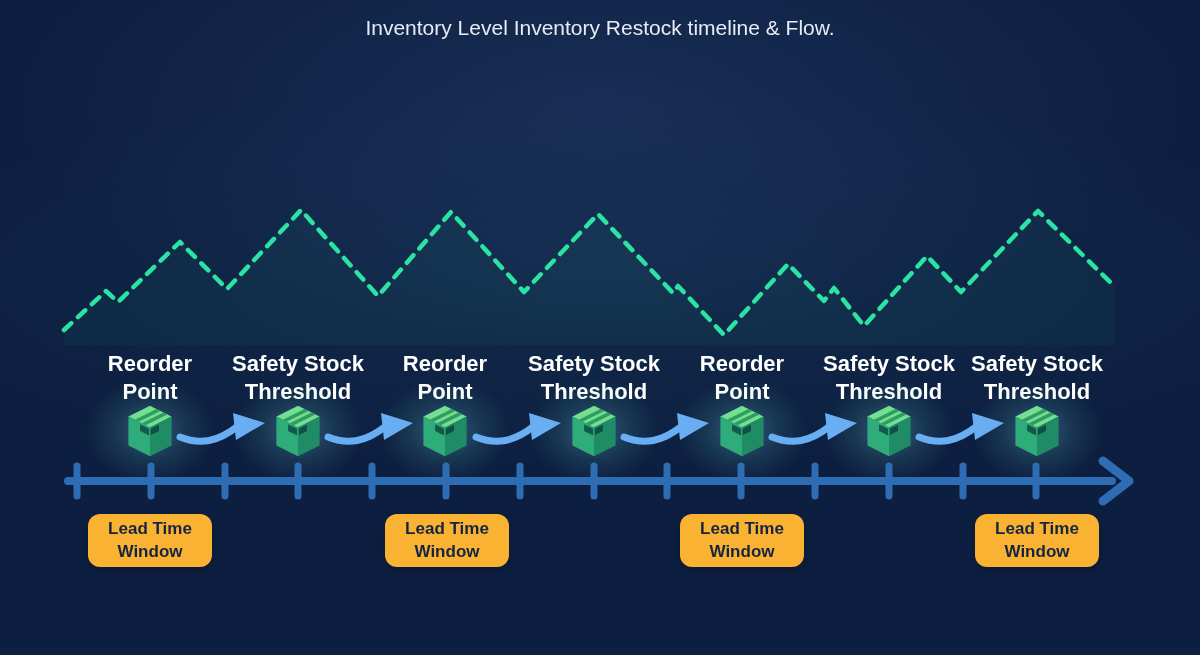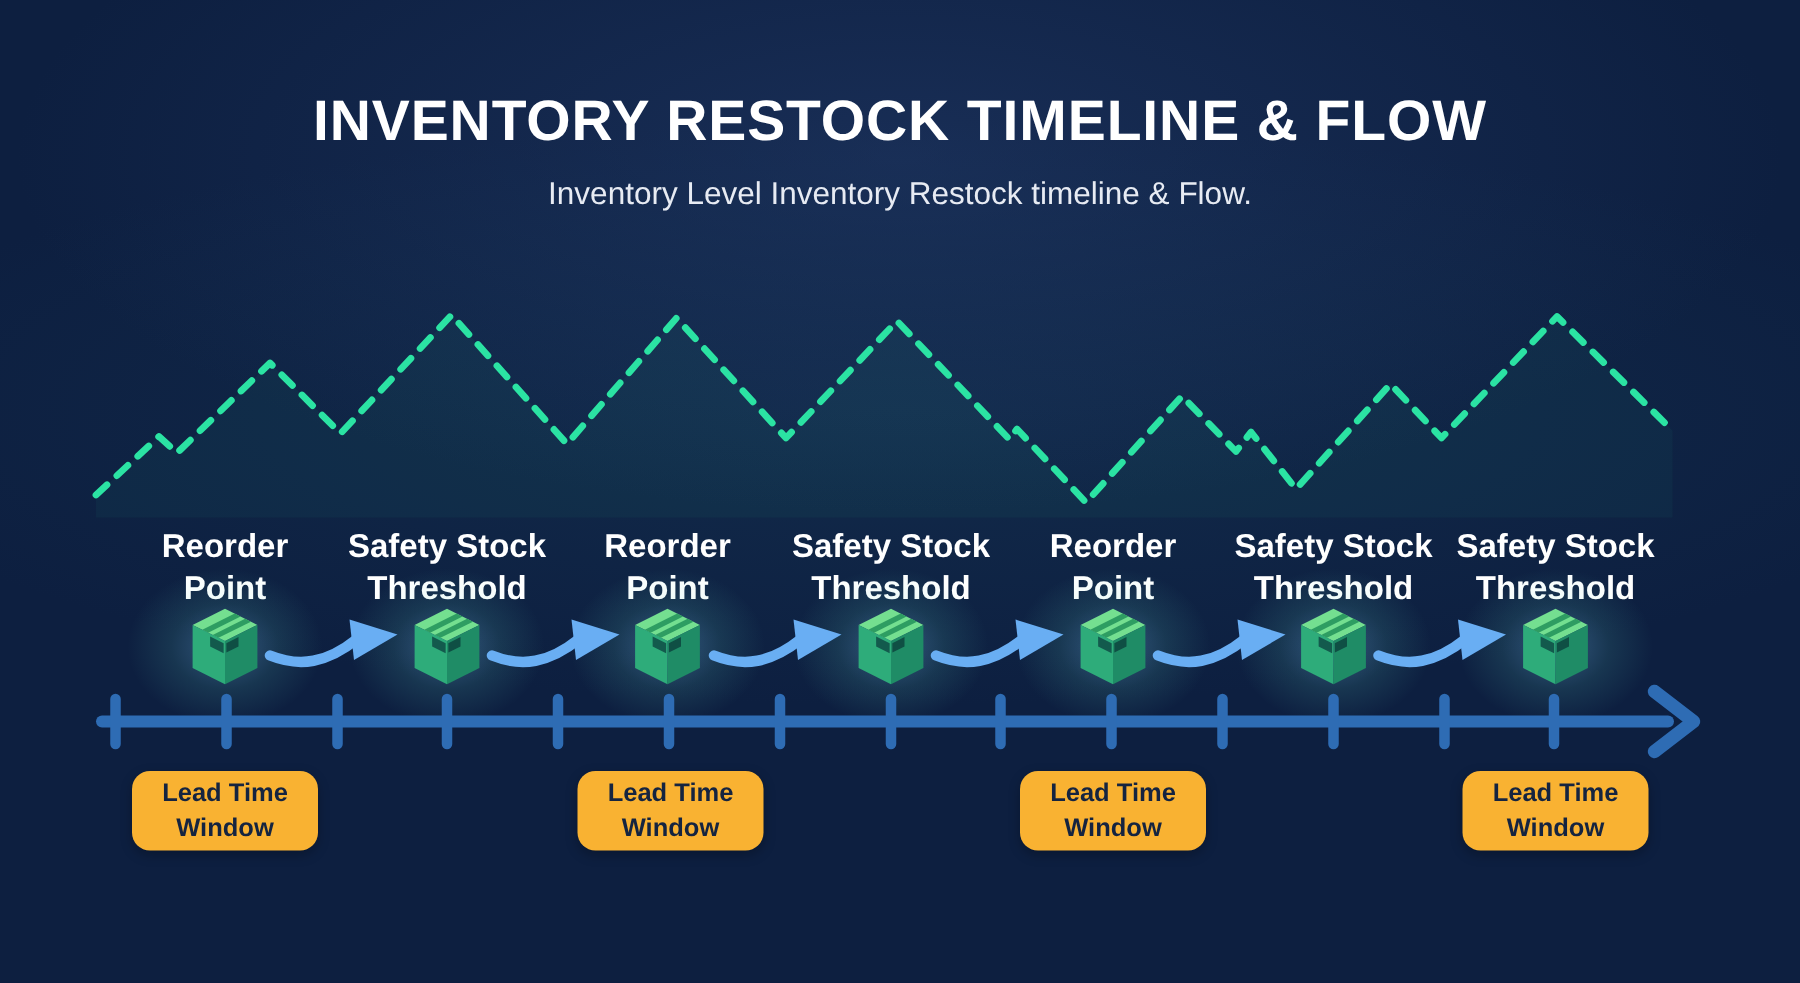--- a/index.html
+++ b/index.html
@@ -81,21 +81,20 @@
     white-space:pre-line;text-align:center;color:var(--badge-text);
     font-weight:800;font-size:17px;line-height:1.3;
   }
 </style>
 </head>
 <body>
 
 <div class="stage">
 
   <header>
-    <h1>INVENTORY RESTOCK TIMELINE &amp; FLOW</h1>
     <p class="subtitle">Inventory Level Inventory Restock timeline &amp; Flow.</p>
   </header>
 
   <svg class="layer">
     <polygon class="trend-fill" points="64,330 106,291 118,302 180,242 227,289 301,210 378,296 451,212 524,292 598,214 673,293 678,286 724,335 788,264 824,301 834,288 864,326 927,256 961,292 1038,211 1115,287 1115,345 64,345"></polygon>
     <polyline class="trend-line" points="64,330 106,291 118,302 180,242 227,289 301,210 378,296 451,212 524,292 598,214 673,293 678,286 724,335 788,264 824,301 834,288 864,326 927,256 961,292 1038,211 1115,287"></polyline>
   </svg>
 
   <div>
       <div class="marker" style="left: 150px;">

